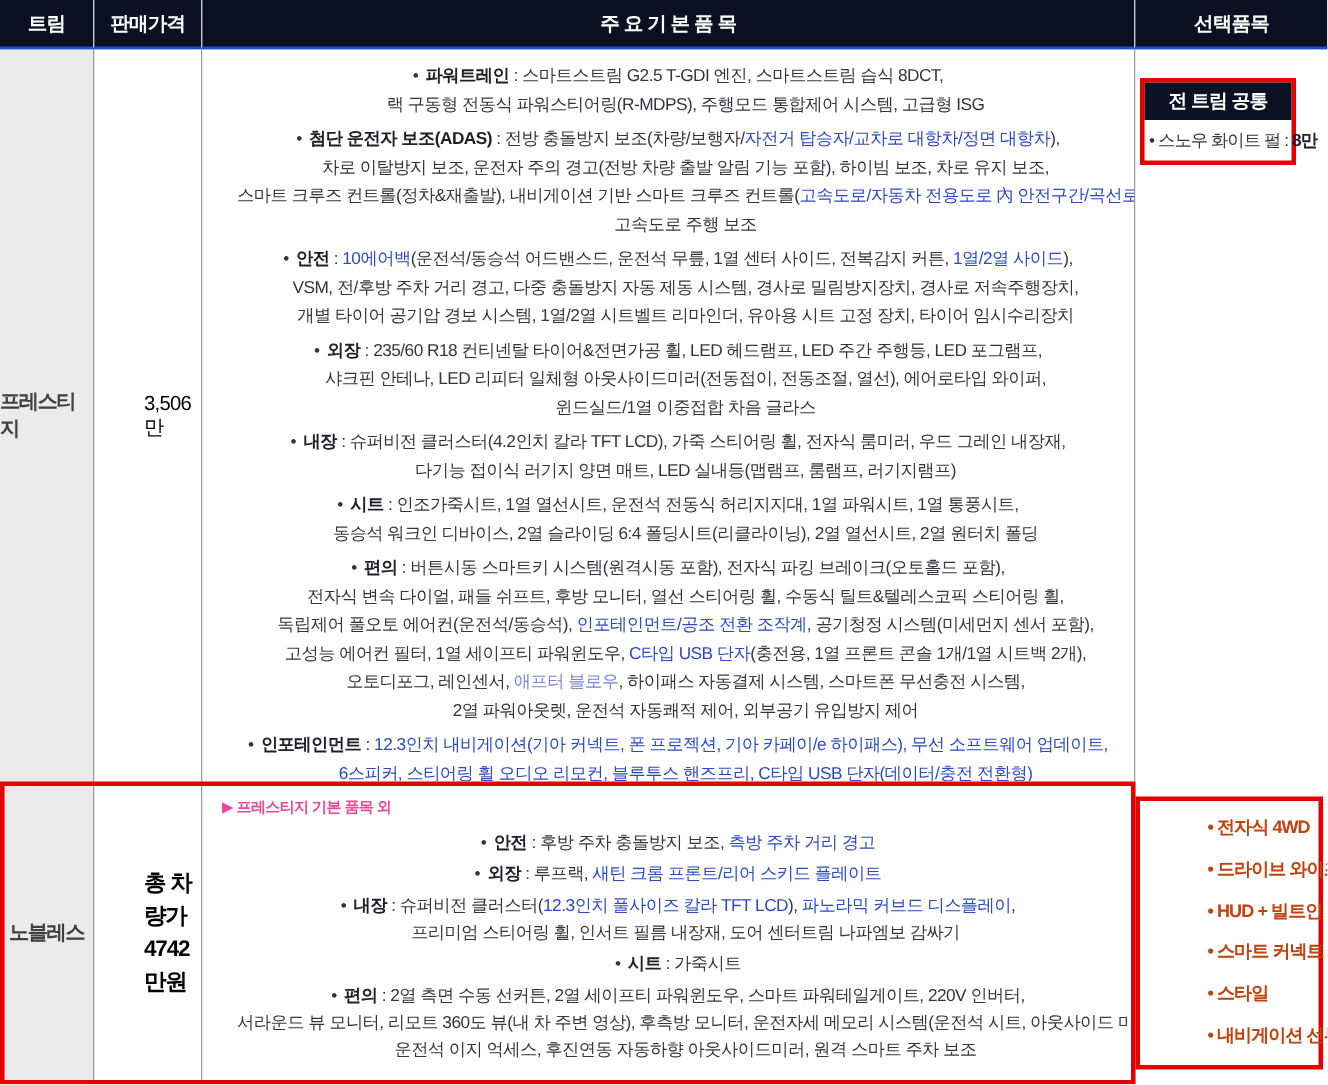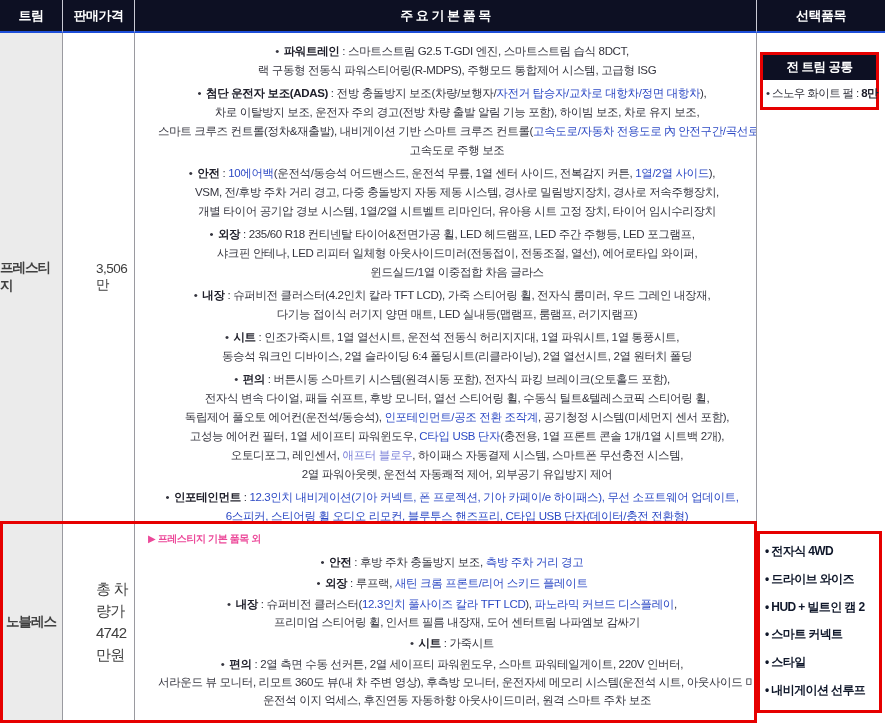--- a/index.html
+++ b/index.html
@@ -8,48 +8,48 @@
   .grid{position:absolute;left:0;top:0;width:885px;height:723px;display:grid;
         grid-template-columns:63px 72px 622px 128px;grid-template-rows:33px 488px 202px;}
   .hcell{background:#0d1023;color:#ffffff;display:flex;align-items:center;justify-content:center;
          font-size:13px;font-weight:700;letter-spacing:-0.5px;border-right:1px solid #c9cad4;
          border-bottom:2px solid #1d4ed8;box-sizing:border-box;}
   .hcell.last{border-right:none;}
   .bcell{box-sizing:border-box;background:#ffffff;border-right:1px solid #9a9aa0;overflow:hidden;}
   .bcell.last{border-right:none;}
   .trim{background:#ebebeb;display:flex;align-items:center;justify-content:center;
         font-weight:700;font-size:13.5px;color:#404040;letter-spacing:-1px;}
-  .price{display:flex;align-items:center;justify-content:center;font-size:13.5px;color:#404040;letter-spacing:-0.5px;padding-left:33px;}
-  .price.bold2{flex-direction:column;font-weight:400;font-size:15px;line-height:22px;letter-spacing:-0.8px;}
+  .price{display:flex;align-items:center;justify-content:center;font-size:13.5px;color:#000000;letter-spacing:-0.5px;padding-left:33px;}
+  .price.bold2{flex-direction:column;font-weight:700;font-size:15px;line-height:22px;letter-spacing:-0.8px;}
   .content{padding:9px 0 0 13px;}
   .content2{padding:8px 0 0 13px;}
   .para{margin-bottom:4px;text-align:center;}
   .content2 .para{margin-bottom:3px;}
   .line{white-space:nowrap;line-height:19px;font-size:11.5px;letter-spacing:-0.35px;}
   .content2 .line{line-height:18px;}
   .line.cont{padding-left:10px;}
   .blt{margin-right:2px;color:#34343e;}
   .lbl{font-weight:700;color:#20202b;}
   .s-n{color:#34343e;}
   .s-b{color:#2c49c4;}
   .s-v{color:#7d82da;margin-top:40px;}
   .s-s{font-weight:700;color:#20202b;}
   .sec-head{font-weight:700;font-size:10px;color:#ec4899;line-height:19px;margin-bottom:5px;
             letter-spacing:-0.4px;white-space:nowrap;}
   .red-overlay{position:absolute;left:0;top:521px;width:757px;height:202px;border:3px solid #e60000;
                box-sizing:border-box;pointer-events:none;z-index:5;}
-  #opt-common{position:absolute;left:760px;top:52px;width:119px;border:3px solid #e60000;
+  #opt-common{position:absolute;left:760px;top:52px;width:104px;border:3px solid #e60000;
               background:#fff;box-sizing:border-box;z-index:4;}
   .opt-title{background:#0d1023;color:#fff;text-align:center;font-size:12.5px;font-weight:700;
              padding:4px 0;letter-spacing:-0.5px;}
   .opt-line{font-size:11.5px;padding:6px 2px 6px 3px;letter-spacing:-0.6px;white-space:nowrap;color:#34343e;}
   #opt-nob{position:absolute;left:757px;top:531px;width:125px;height:182px;border:3px solid #e60000;
            background:#fff;box-sizing:border-box;display:flex;flex-direction:column;
            justify-content:space-between;padding:9px 2px 11px 5px;z-index:4;}
-  .opt-item{font-size:12px;font-weight:600;color:#0f172a;letter-spacing:-0.6px;white-space:nowrap;}
+  .opt-item{font-size:12px;font-weight:600;color:#c2410c;letter-spacing:-0.6px;white-space:nowrap;margin-left:40px;}
 </style>
 </head>
 <body>
 
 <div id="page">
   <div class="grid">
 
     <div class="hcell">트림</div>
     <div class="hcell">판매가격</div>
     <div class="hcell">주 요 기 본 품 목</div>

